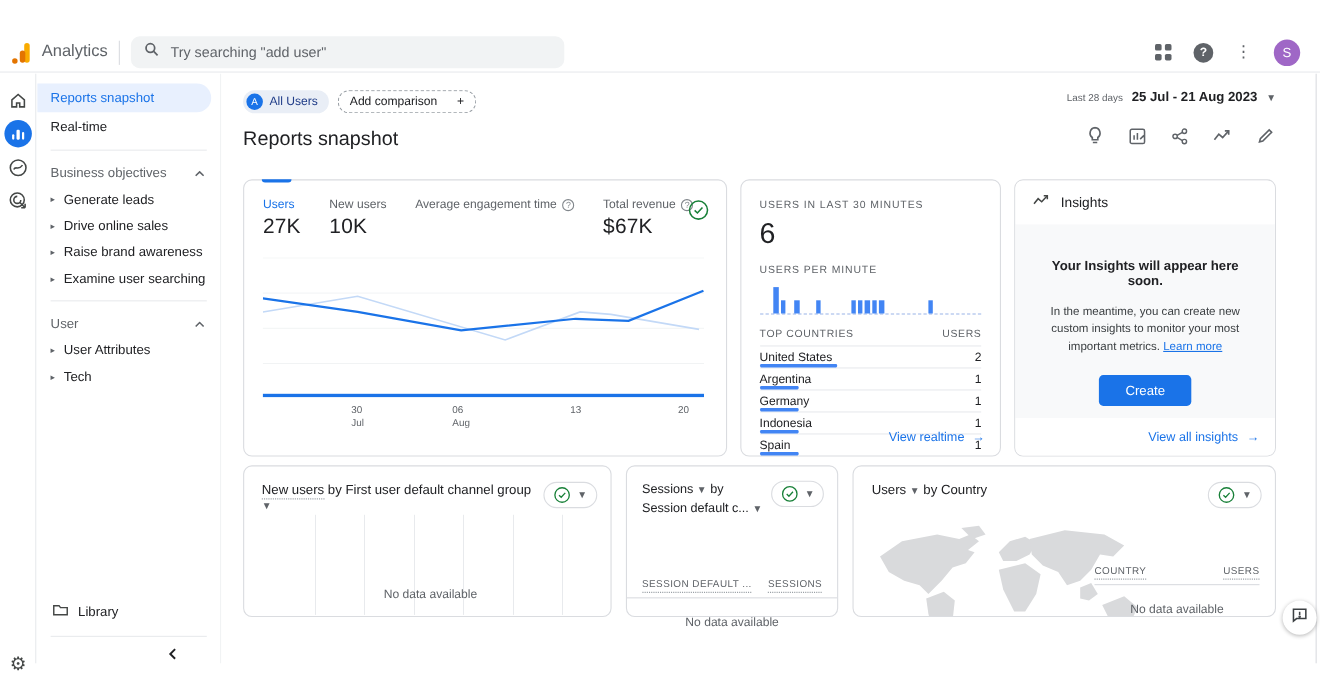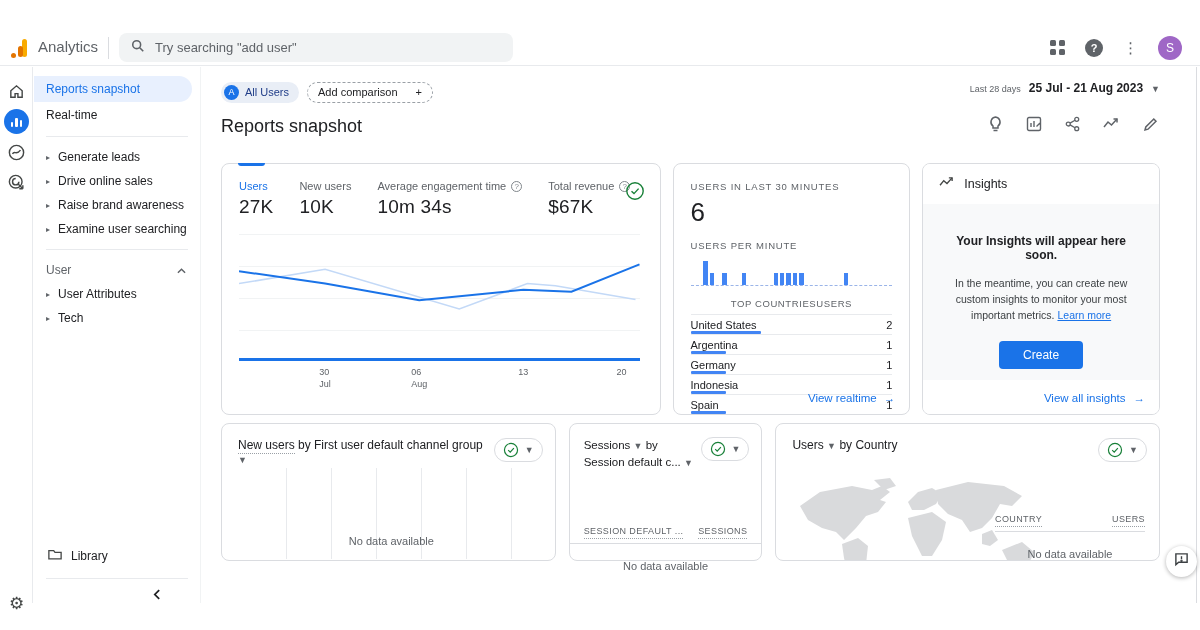--- a/index.html
+++ b/index.html
@@ -96,21 +96,21 @@
   .x-ticks { position:absolute; left:17px; right:20px; top:203px; height:26px; font-size:9px; color:#5f6368; }
   .x-tick { position:absolute; text-align:left; transform:translateX(-50%); line-height:1.3; }
 
   
   .realtime-card { width:238px; height:252px; padding:17px 17px 0 17px; font-size:10px; }
   .rt-label { color:#5f6368; letter-spacing:.8px; font-size:9.5px; }
   .rt-value { font-size:26px; color:#202124; margin:5px 0 12px; }
   .rt-bars { margin-top:8px; height:27px; display:flex; align-items:flex-end; gap:2px;
     border-bottom:1px dashed #9ab4e8; padding-bottom:0; }
   .rt-bars i { display:block; width:4.4px; background:#4285f4; }
-  .rt-table-head { display:flex; justify-content:center; color:#5f6368; letter-spacing:.6px;
+  .rt-table-head { display:flex; justify-content:space-between; color:#5f6368; letter-spacing:.6px;
     font-size:9.5px; margin-top:12px; padding-bottom:5px; }
   .country-row { border-top:1px solid #e8eaed; padding:4px 0 3px; display:flex; justify-content:space-between; font-size:11px; }
   .cname { position:relative; }
   .cbar { position:absolute; left:0; bottom:-3px; height:3px; background:#4285f4; border-radius:1px; }
   .cval { color:#202124; }
   .rt-link { position:absolute; right:14px; bottom:10px; color:#1a73e8; font-size:11.5px;
     display:flex; gap:7px; align-items:center; }
 
   
   .insights-card { width:238px; height:252px; overflow:hidden; }
@@ -222,20 +222,28 @@
 
   <div class="sidenav">
     <div style="height:9px"></div>
     <div class="nav-item active">
       <span>Reports snapshot</span>
     </div>
     <div class="nav-item">
       <span>Real-time</span>
     </div>
     <div class="nav-div"></div>
+    <div class="nav-section">
+      <span>Business objectives</span>
+      <span class="chev">
+        <svg width="9" height="6" viewBox="0 0 10 6" fill="none" stroke="#5f6368" stroke-width="1.6">
+            <path d="M1 5 L5 1 L9 5"></path>
+          </svg>
+      </span>
+    </div>
     <div class="nav-sub">
         <span class="tri">▸</span>
         <span>Generate leads</span>
       </div>
     <div class="nav-sub">
         <span class="tri">▸</span>
         <span>Drive online sales</span>
       </div>
     <div class="nav-sub">
         <span class="tri">▸</span>
@@ -355,21 +363,20 @@
             <div class="m-label">
                 <span>New users</span>
               </div>
             <div class="m-value">10K</div>
           </div>
           <div class="metric">
             <div class="m-label">
                 <span>Average engagement time</span>
               <span class="help-dot">?</span>
               </div>
-            <div class="m-value">10m 34s</div>
           </div>
           <div class="metric">
             <div class="m-label">
                 <span>Total revenue</span>
               <span class="help-dot">?</span>
               </div>
             <div class="m-value">$67K</div>
           </div>
         </div>
         <span class="check-solo">

